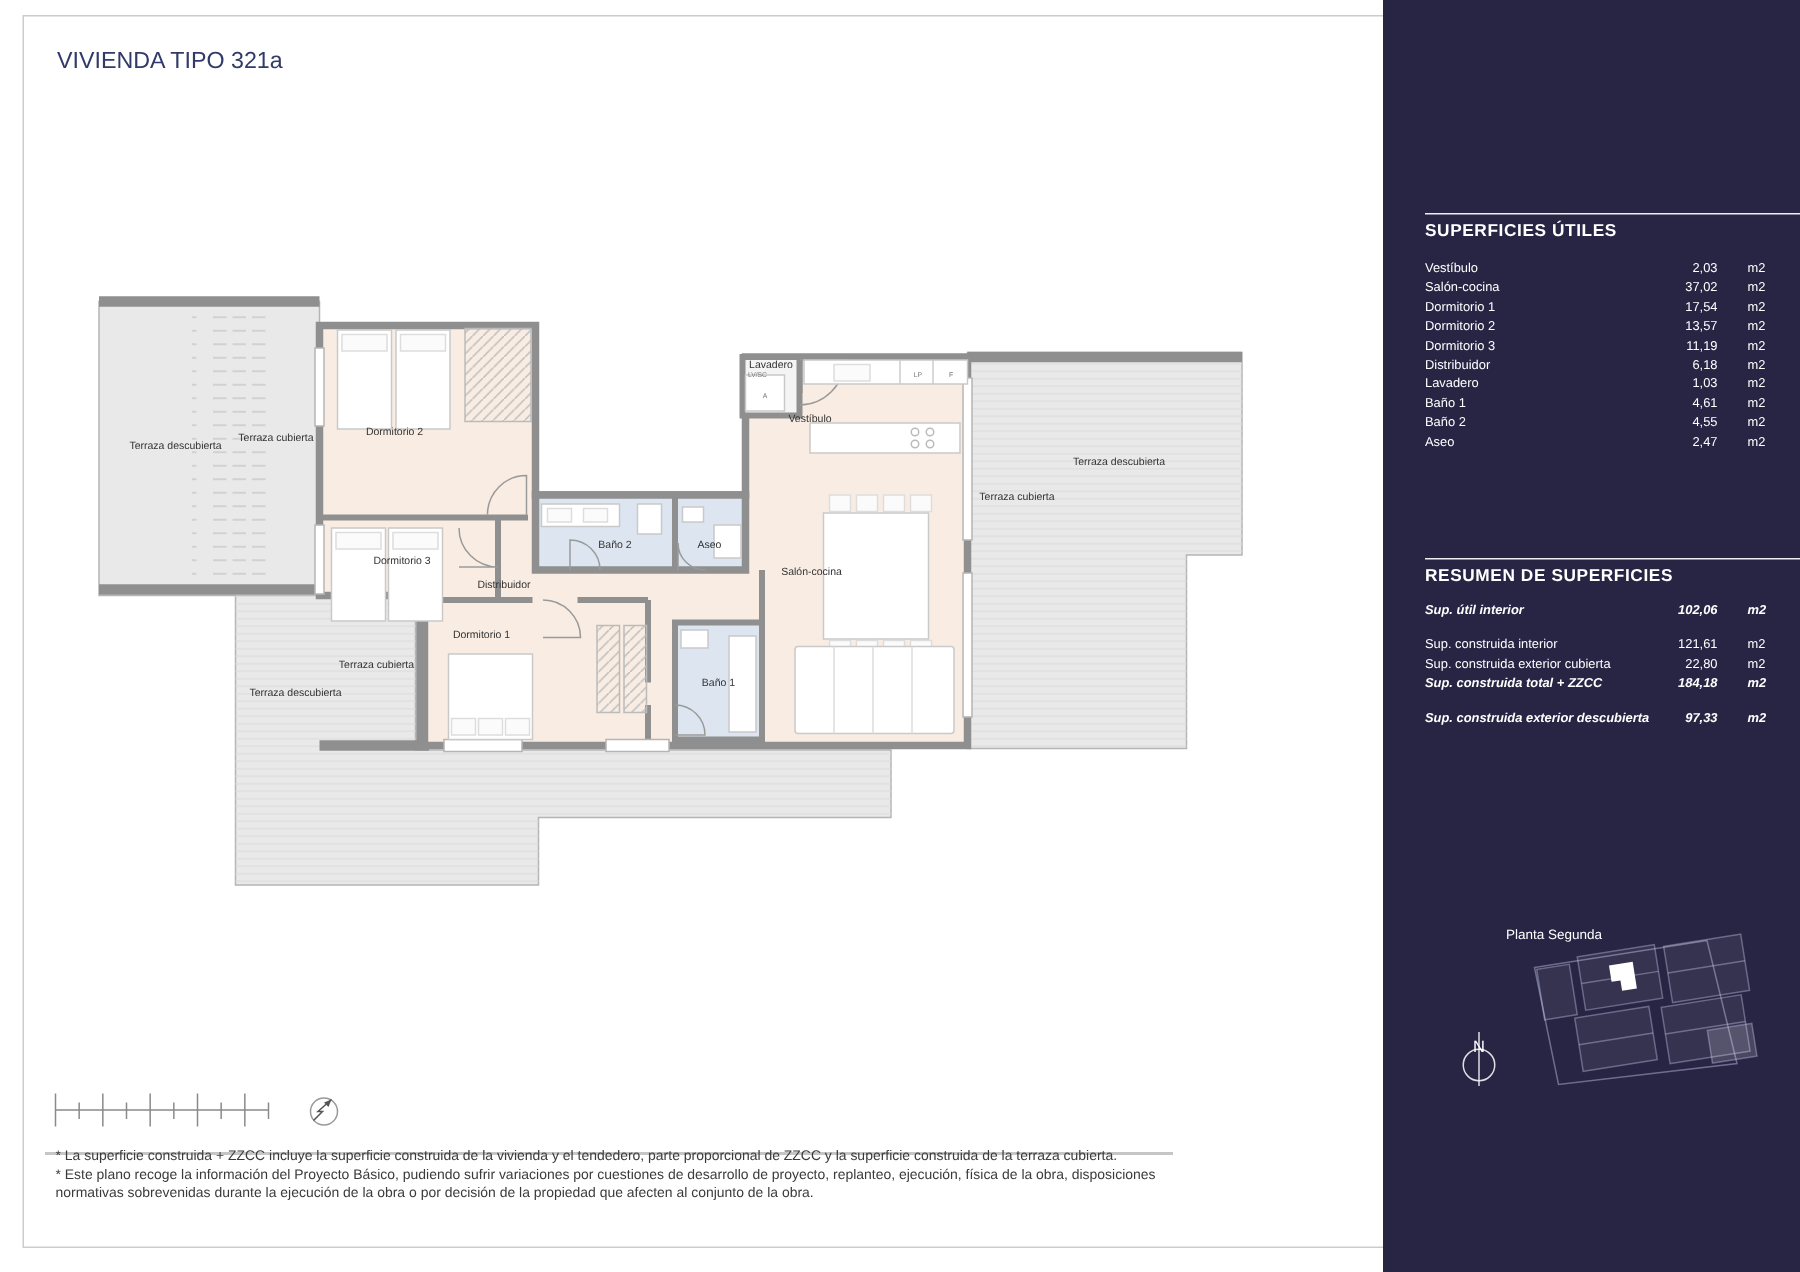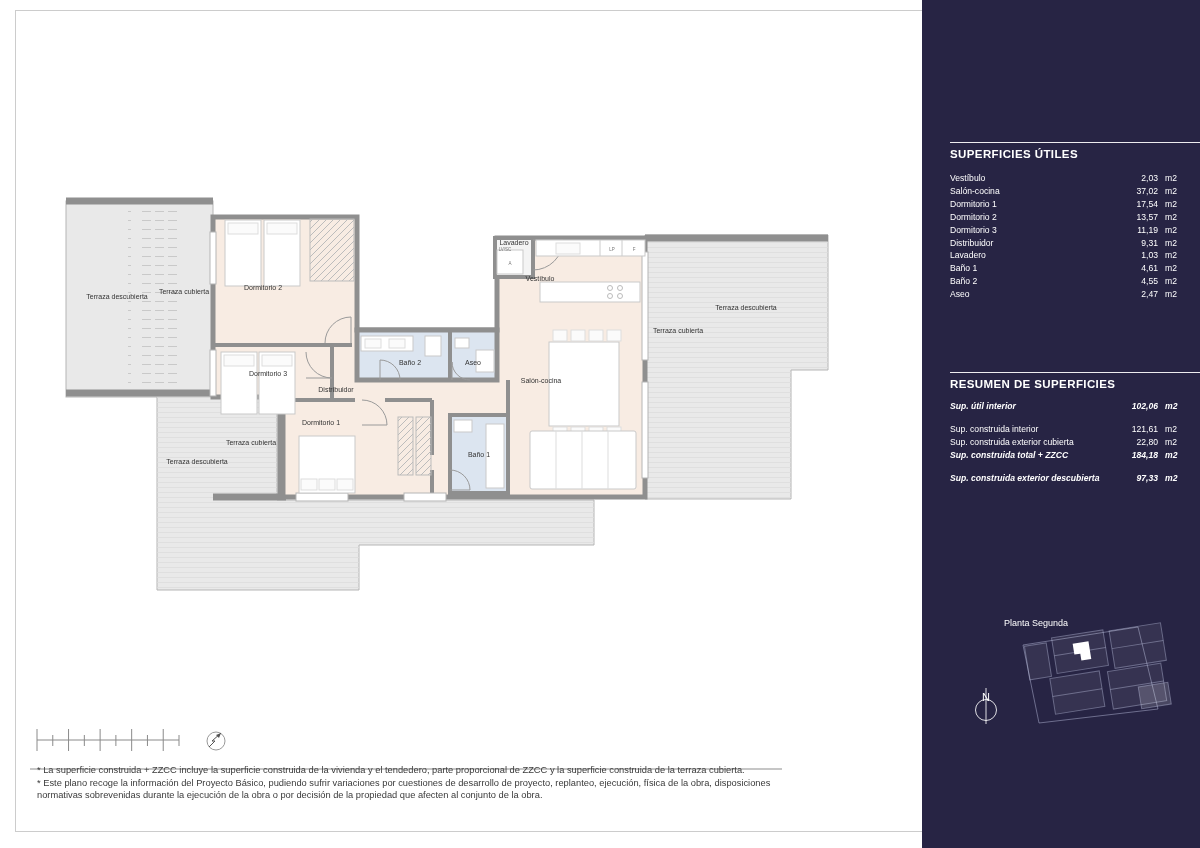--- a/index.html
+++ b/index.html
@@ -32,36 +32,37 @@
   .tinylabel{font-size:4.5px;fill:#777777;}
   .scale-line{stroke:#8a8a8a;stroke-width:1;fill:none;}
   
   .sidebar{position:absolute;left:905px;top:0;width:295px;height:848px;background:var(--sidebar);color:#ffffff;margin-left:17px;}
   .rule{position:absolute;left:28px;width:258px;height:1px;background:rgba(255,255,255,.92);}
   .sb-h{position:absolute;left:28px;font-size:11.5px;font-weight:bold;letter-spacing:.4px;margin:0;}
   .rows{position:absolute;left:28px;width:235px;}
   .srow{display:flex;font-size:8.6px;line-height:12.9px;}
   .srow .lbl{flex:1;}
   .srow .val{width:44px;text-align:right;}
-  .srow .unit{width:20px;text-align:left;padding-left:7px;}
+  .srow .unit{width:20px;text-align:left;padding-left:20px;}
   .srow.bold{font-weight:bold;font-style:italic;}
   .srow.gap{margin-bottom:10px;}
   .siteplan-label{position:absolute;left:55px;top:618px;font-size:9px;color:#ffffff;padding-left:27px;}
   #siteplan,#north{position:absolute;}
   
   .divider{position:absolute;left:30px;top:768px;width:752px;height:2px;background:#c6c6c6;}
   .notes{position:absolute;left:37px;top:764px;width:742px;font-size:9.3px;line-height:12.6px;color:#3a3a3a;}
   .notes p{margin:0;}
 </style>
 </head>
 <body>
 
 <div class="frame"></div>
 
 <div class="hdr">
+  <h2>VIVIENDA TIPO 321a</h2>
 </div>
 
 <svg id="plan" width="905" height="848" viewBox="0 0 905 848">
   <defs>
     <pattern id="deck" width="8" height="5" patternUnits="userSpaceOnUse">
       <line x1="0" y1="2.5" x2="8" y2="2.5" stroke="#dcdcdc" stroke-width="1"></line>
     </pattern>
     <pattern id="dash" width="46" height="9" patternUnits="userSpaceOnUse">
       <line x1="4" y1="4.5" x2="42" y2="4.5" stroke="#c9c9c9" stroke-width="1" stroke-dasharray="9 4"></line>
     </pattern>
@@ -258,21 +259,21 @@
         <span class="val">13,57</span>
         <span class="unit">m2</span>
       </div>
       <div class="srow">
         <span class="lbl">Dormitorio 3</span>
         <span class="val">11,19</span>
         <span class="unit">m2</span>
       </div>
       <div class="srow">
         <span class="lbl">Distribuidor</span>
-        <span class="val">9,31</span>
+        <span class="val">6,18</span>
         <span class="unit">m2</span>
       </div>
       <div class="srow">
         <span class="lbl">Lavadero</span>
         <span class="val">1,03</span>
         <span class="unit">m2</span>
       </div>
       <div class="srow">
         <span class="lbl">Baño 1</span>
         <span class="val">4,61</span>

